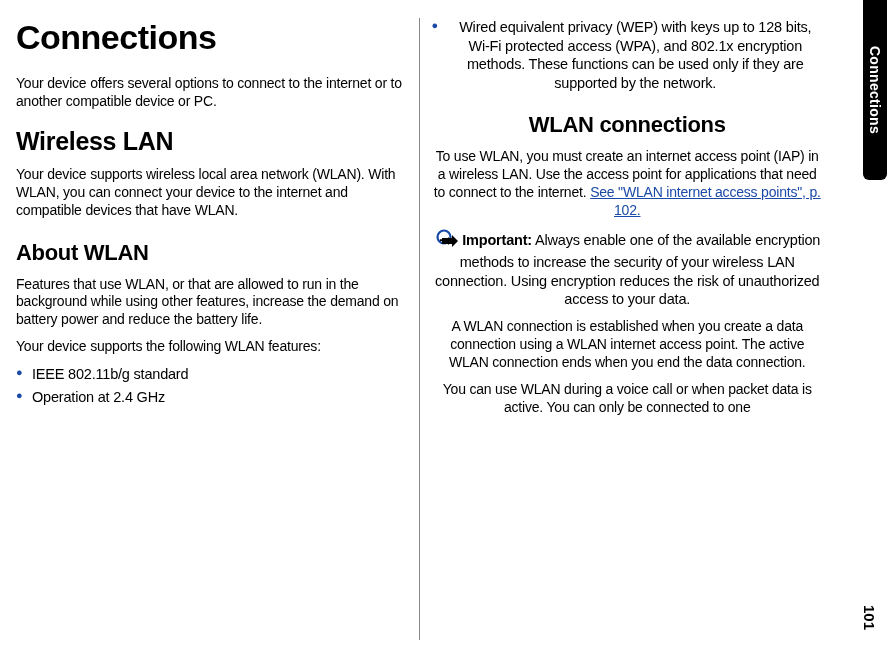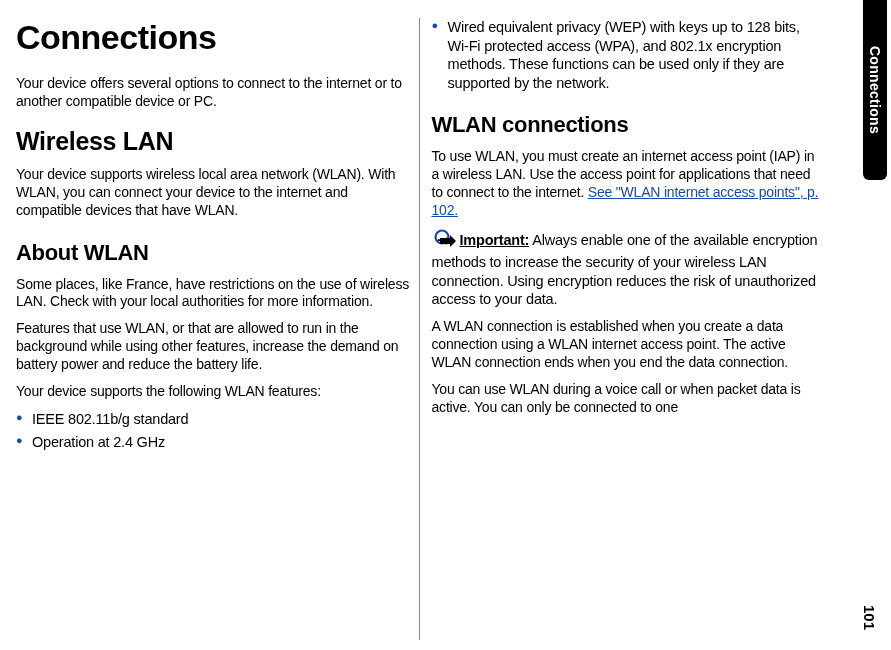--- a/index.html
+++ b/index.html
@@ -29,20 +29,21 @@
     }
     .col {
       width: 50%;
       padding: 0 8px;
     }
     .col-left {
       border-right: 1px solid #888;
     }
     .col-right {
       padding-left: 12px;
+      text-align: center;
     }
     h1 {
       font-size: 34px;
       font-weight: bold;
       margin-bottom: 18px;
       letter-spacing: -0.5px;
     }
     h2 {
       font-size: 25px;
       font-weight: bold;
@@ -94,21 +95,20 @@
       margin-bottom: 9px;
       letter-spacing: -0.2px;
     }
     .important-icon {
       display: inline-block;
       vertical-align: middle;
       margin-right: 4px;
     }
     .important-label {
       font-weight: bold;
-      text-decoration: underline;
     }
     .sidebar-tab {
       position: absolute;
       right: 4px;
       top: 0;
       width: 24px;
       height: 180px;
       background: #000;
       color: #fff;
       display: flex;
@@ -150,21 +150,20 @@
       <h1>Connections</h1>
 
       <p class="body-text">Your device offers several options to connect to the internet or to another compatible device or PC.</p>
 
       <h2>Wireless LAN</h2>
 
       <p class="body-text">Your device supports wireless local area network (WLAN). With WLAN, you can connect your device to the internet and compatible devices that have WLAN.</p>
 
       <h3>About WLAN</h3>
 
-      <p class="body-text">Some places, like France, have restrictions on the use of wireless LAN. Check with your local authorities for more information.</p>
       <p class="body-text">Features that use WLAN, or that are allowed to run in the background while using other features, increase the demand on battery power and reduce the battery life.</p>
       <p class="body-text">Your device supports the following WLAN features:</p>
 
       <ul>
         <li>IEEE 802.11b/g standard</li>
         <li>Operation at 2.4 GHz</li>
       </ul>
     </div>
 
     <div class="col col-right">

